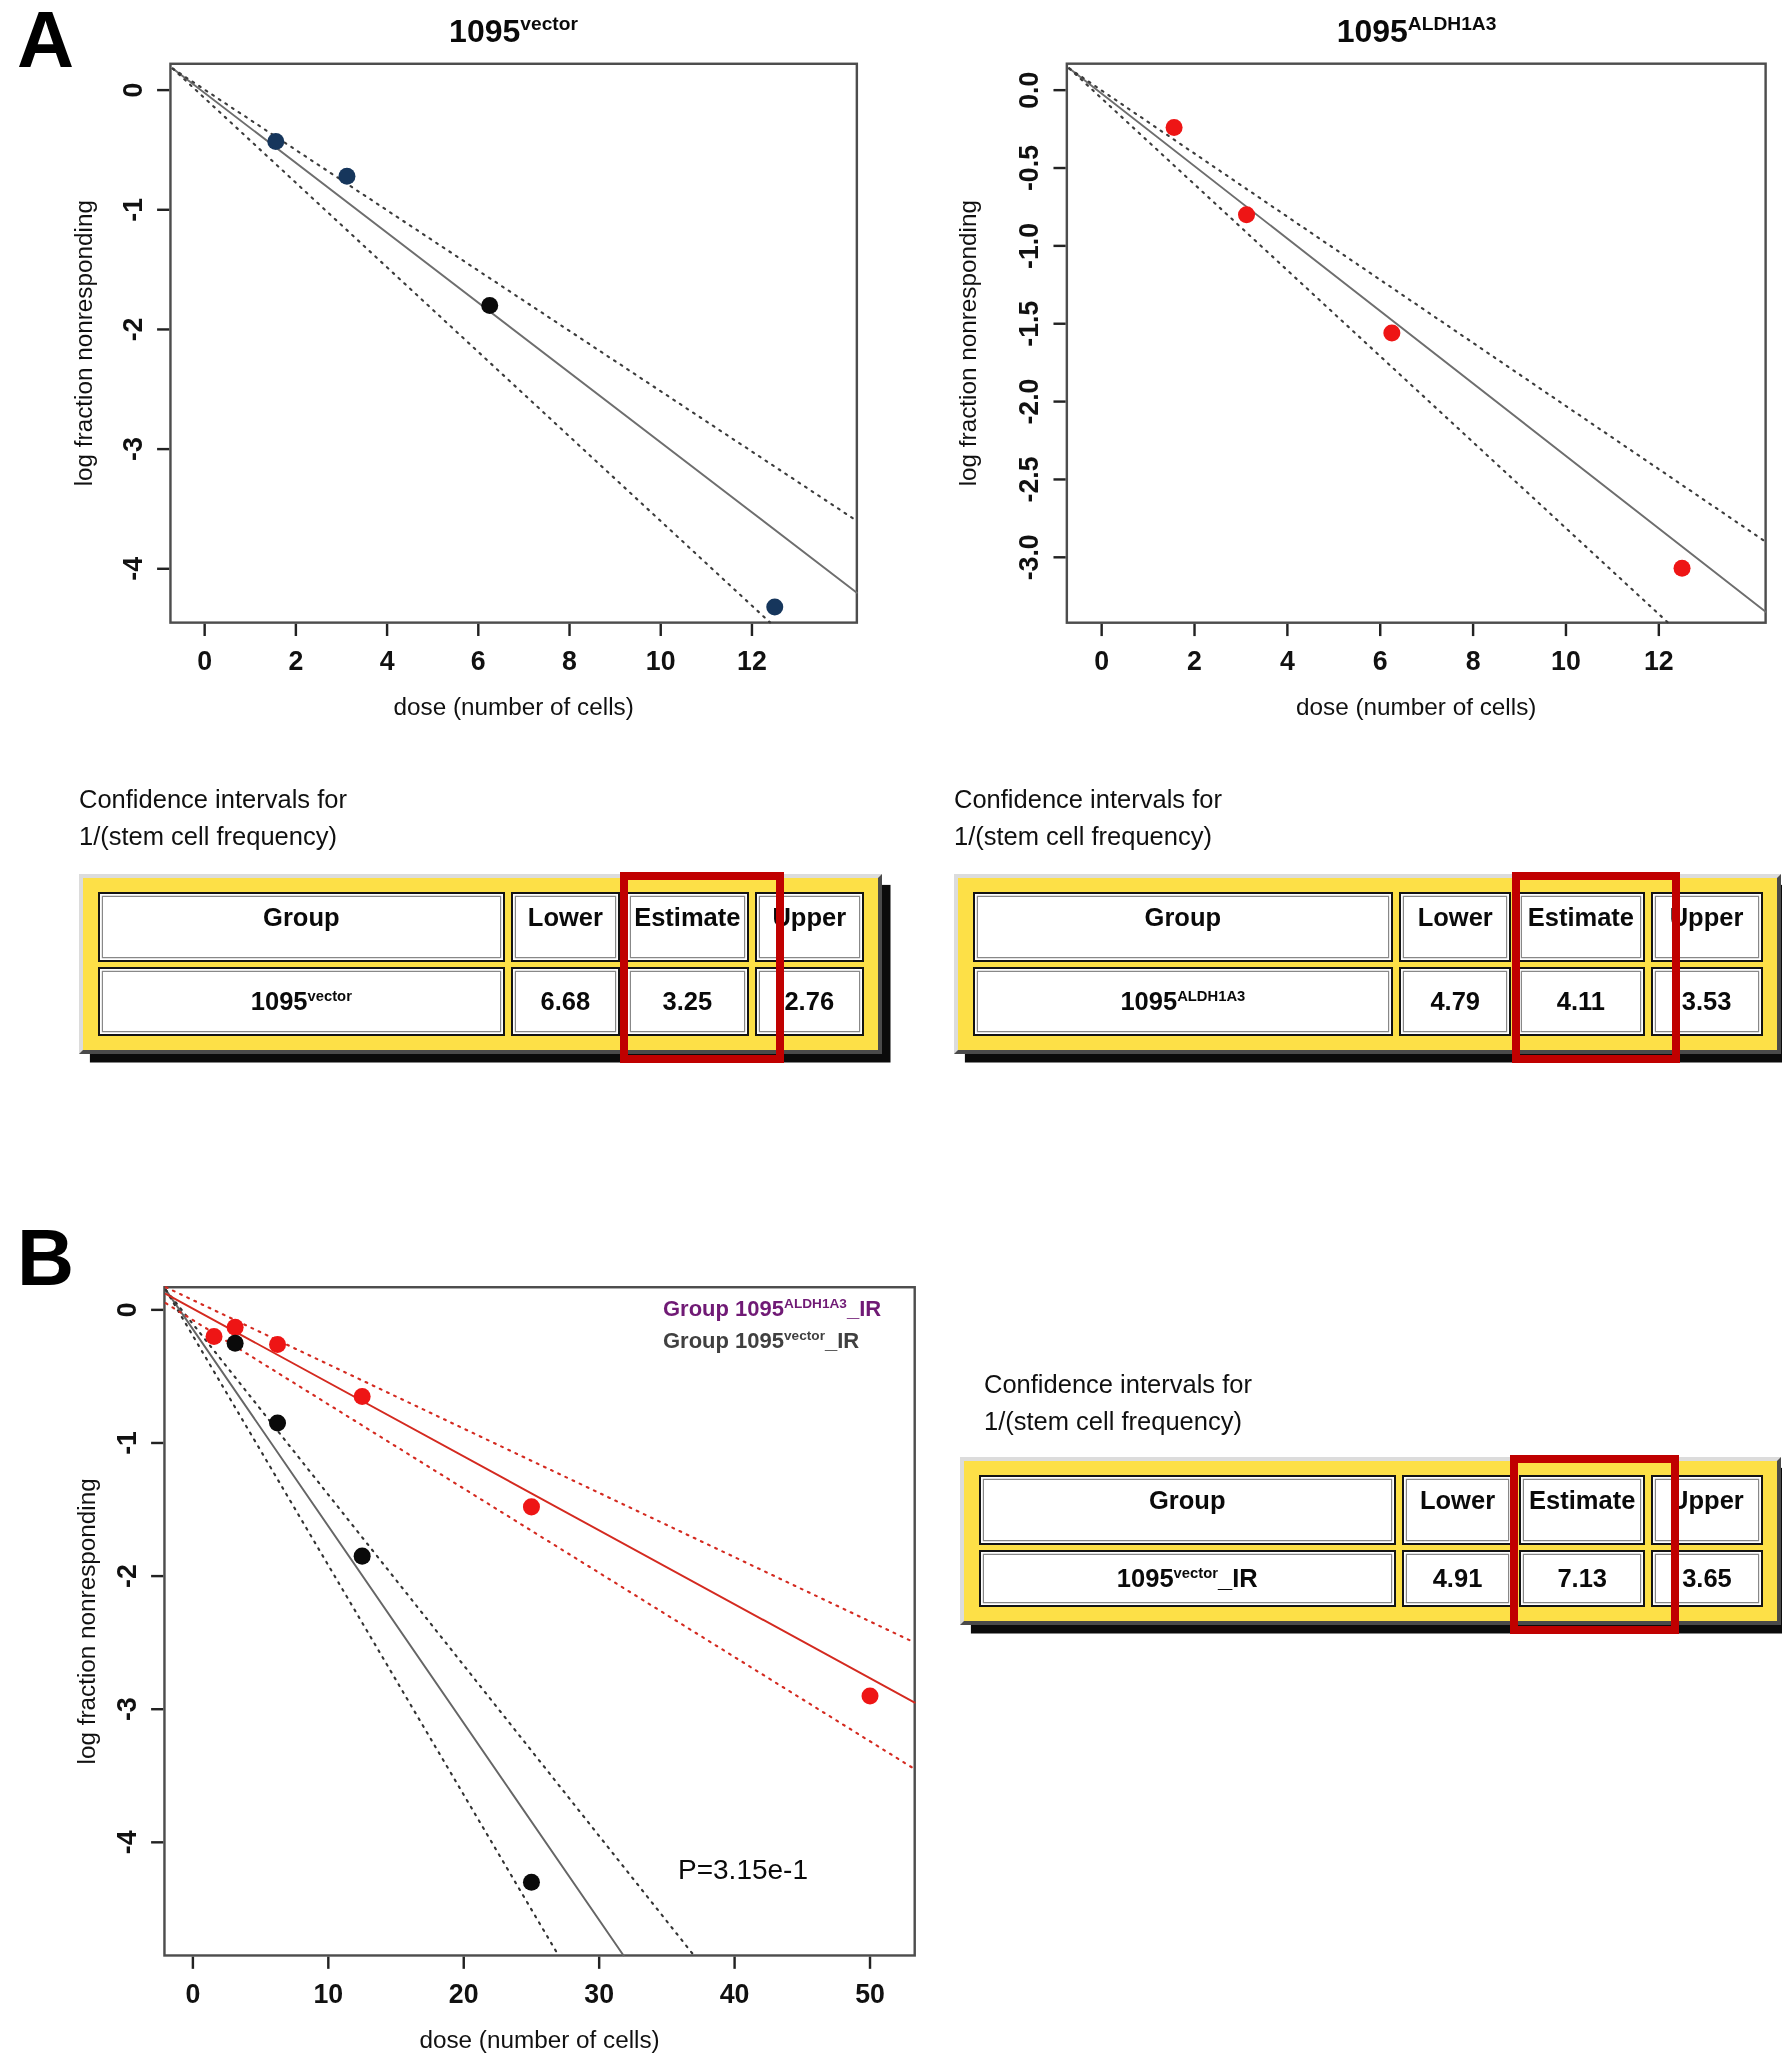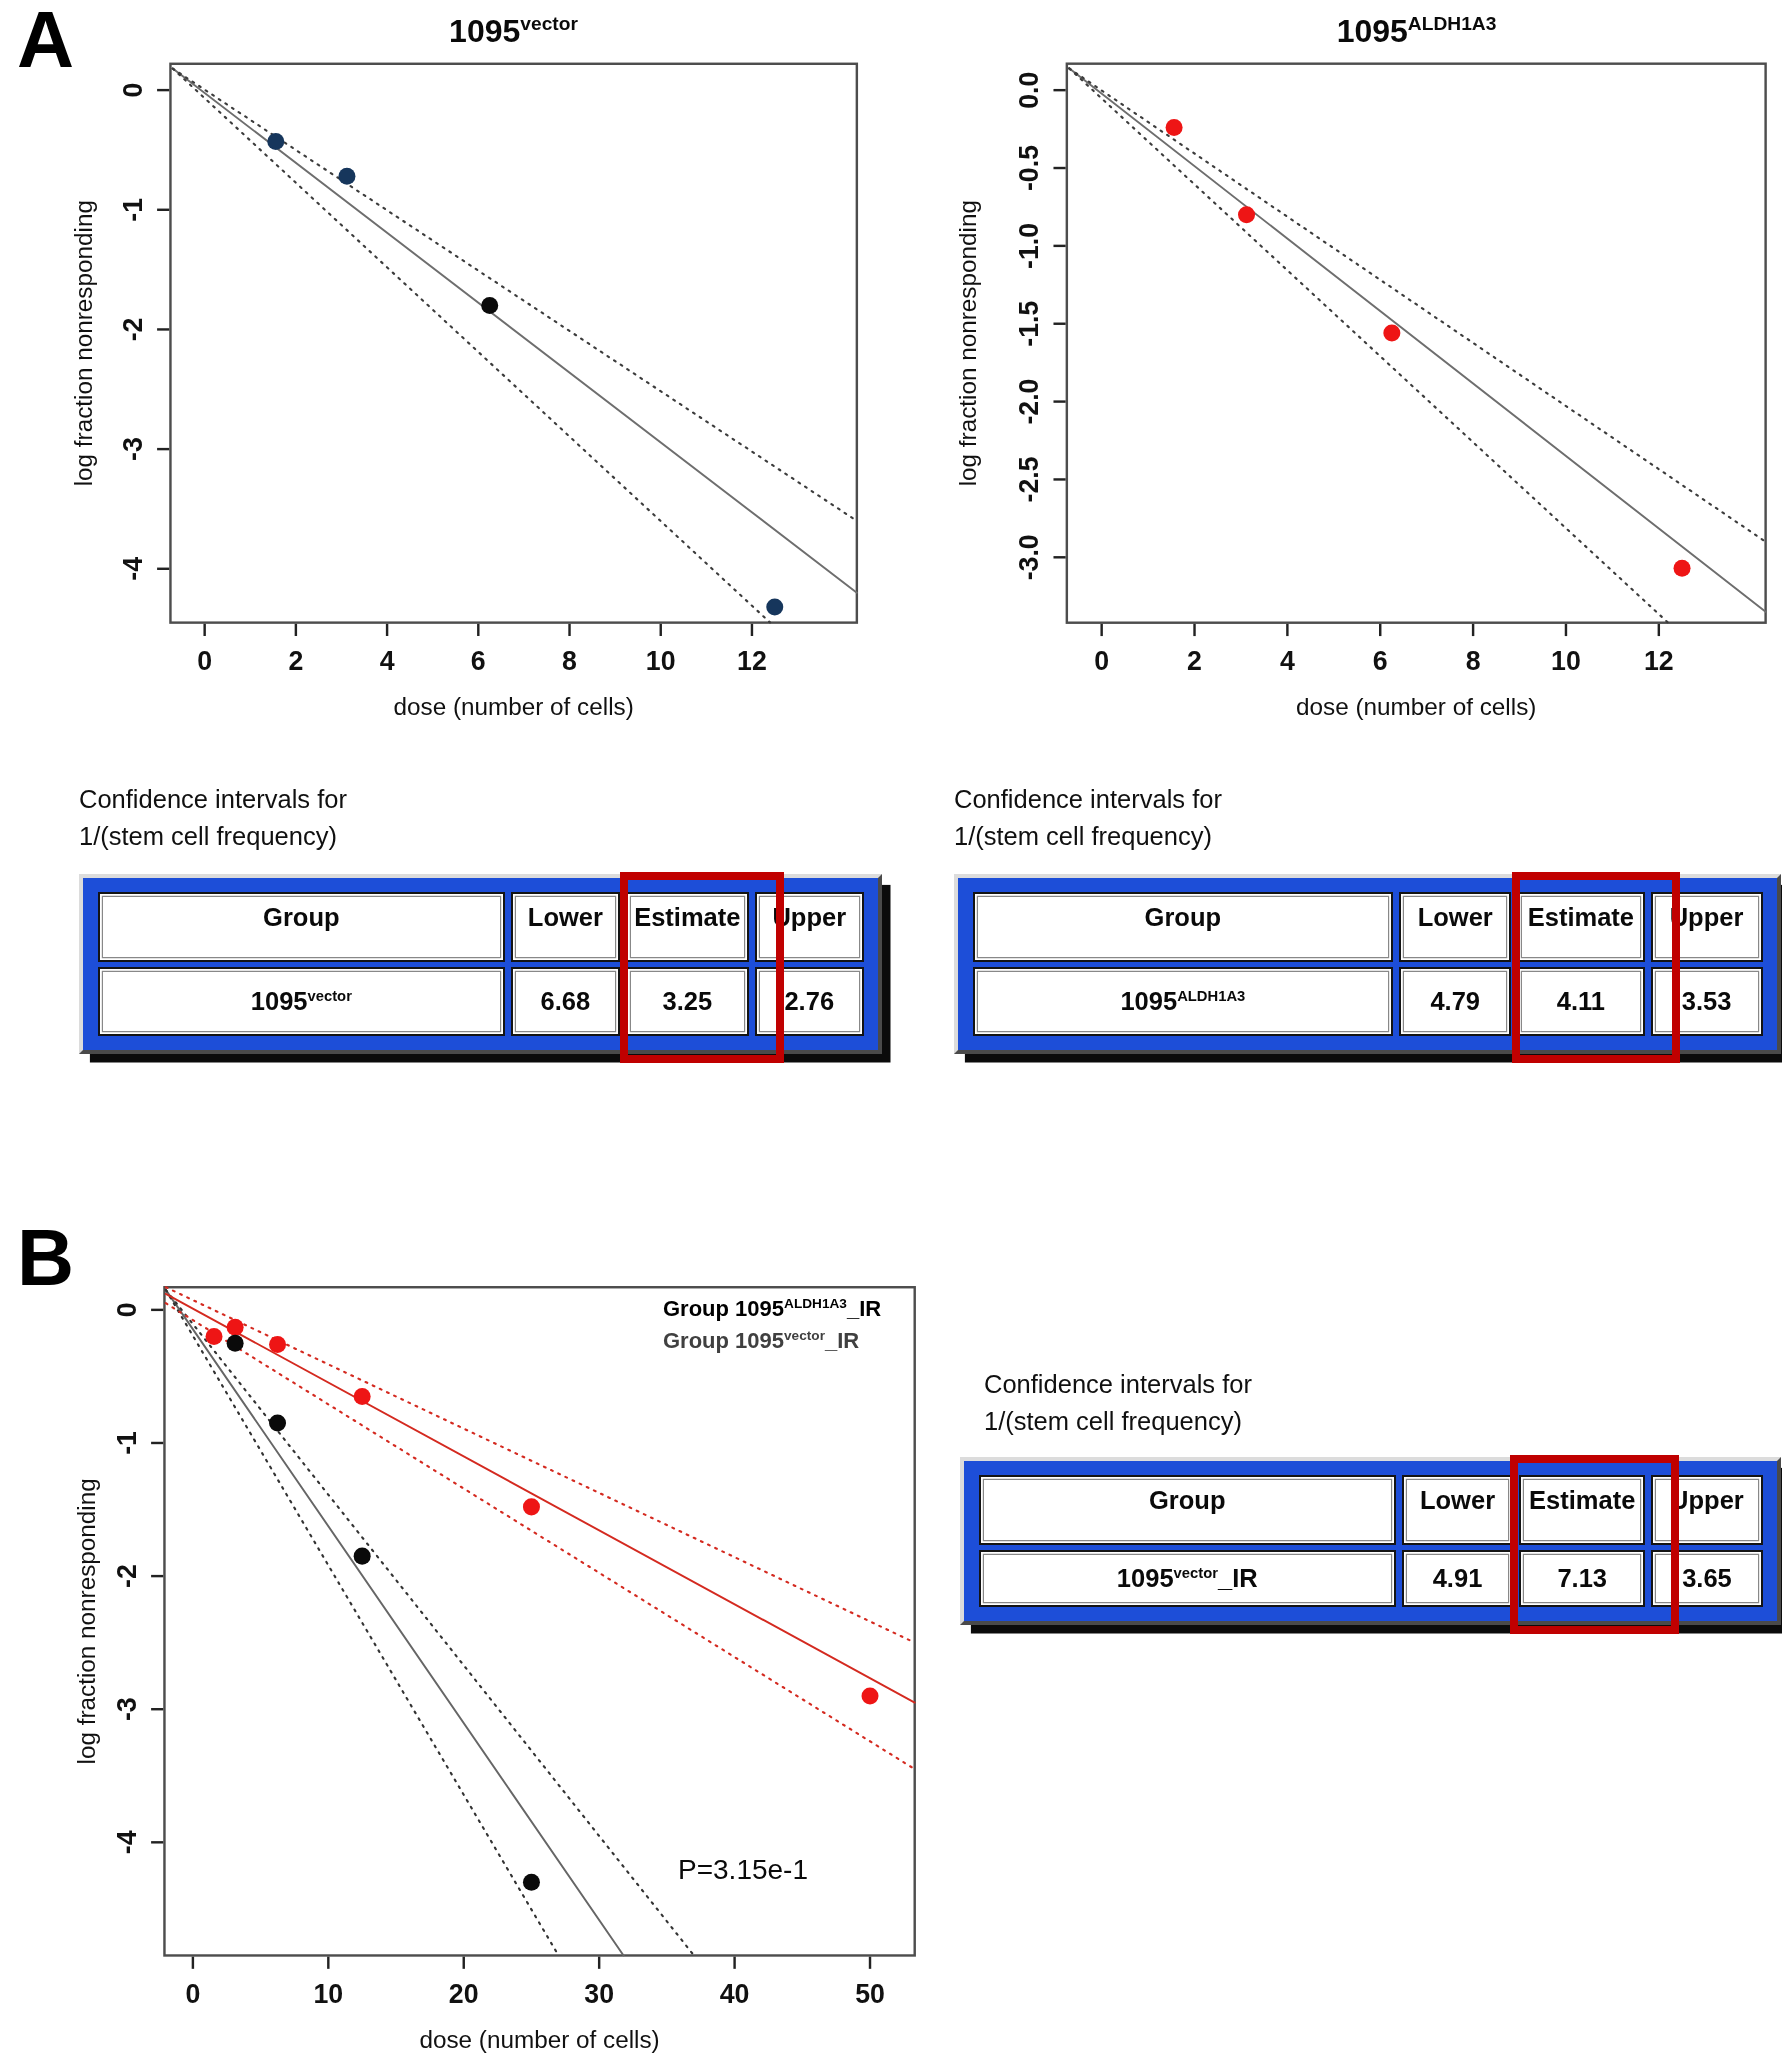--- a/index.html
+++ b/index.html
@@ -8,21 +8,21 @@
   .panel-letter{position:absolute;font-size:79px;font-weight:800;color:#000;line-height:1;}
   .plot-wrap{position:absolute;}
   .plot-title{position:absolute;text-align:center;font-size:32px;font-weight:bold;color:#0a0a0a;}
   .plot-title sup{font-size:60%;font-weight:bold;}
   svg text.tick-label{font-family:"Liberation Sans",sans-serif;font-size:44px;font-weight:bold;fill:#111;}
   svg text.axis-label{font-family:"Liberation Sans",sans-serif;font-size:40px;font-weight:500;fill:#111;}
   .legend{position:absolute;line-height:1.45;font-size:22px;font-weight:bold;white-space:nowrap;}
   .legend sup{font-size:62%;}
   .annotation{position:absolute;font-size:28px;font-weight:400;color:#0a0a0a;white-space:nowrap;}
   .caption{position:absolute;text-align:left;font-size:25.5px;font-weight:400;color:#101010;line-height:1.45;}
-  .tbl3d{position:absolute;background:#1d4ed8;padding:8.5px;
+  .tbl3d{position:absolute;background:#fde047;padding:8.5px;
          border-top:4.3px solid #dcdcdc;border-left:4.3px solid #dcdcdc;
          border-right:4.3px solid #4a4a4a;border-bottom:4.3px solid #4a4a4a;
          box-shadow:9.7px 9.7px 0 -1.2px #0b0b0b;}
   .ci-table{width:100%;border-collapse:separate;border-spacing:6px 5.5px;}
   .ci-table th,.ci-table td{background:#fff;border:2.4px solid #141414;text-align:center;
          font-size:25.5px;font-weight:bold;color:#0a0a0a;
          box-shadow:inset 0 0 0 1.8px #fff,inset 0 0 0 3px #888;}
   .ci-table th{padding:9.7px 3.6px 28px 3.6px;vertical-align:top;}
   .ci-table td{padding:18px 3.6px;}
   .tbl-b .ci-table td{padding:12px 3.6px;}
@@ -235,21 +235,21 @@
         <circle cx="366.1416967509025" cy="152.22310756972115" r="14" fill="#ee1515" clip-path="url(#clip2)"></circle>
         <circle cx="505.4693140794224" cy="237.68127490039842" r="14" fill="#ee1515" clip-path="url(#clip2)"></circle>
         <circle cx="784.1245487364621" cy="419.55378486055776" r="14" fill="#ee1515" clip-path="url(#clip2)"></circle>
         <circle cx="1341.4350180505417" cy="730.7091633466135" r="14" fill="#ee1515" clip-path="url(#clip2)"></circle>
         <circle cx="296.3664259927798" cy="150.03187250996018" r="14" fill="#0a0a0a" clip-path="url(#clip2)"></circle>
         <circle cx="366.1416967509025" cy="281.50597609561754" r="14" fill="#0a0a0a" clip-path="url(#clip2)"></circle>
         <circle cx="505.4693140794224" cy="500.6294820717132" r="14" fill="#0a0a0a" clip-path="url(#clip2)"></circle>
         <circle cx="784.1245487364621" cy="1037.4820717131474" r="14" fill="#0a0a0a" clip-path="url(#clip2)"></circle>
       </svg>
     <div class="legend" style="left:608px;top:41px;">
-      <div style="color: #000000;"><span>Group 1095</span><sup>ALDH1A3</sup><span>_IR</span></div>
+      <div style="color: #701a75;"><span>Group 1095</span><sup>ALDH1A3</sup><span>_IR</span></div>
       <div style="color: #404040;"><span>Group 1095</span><sup>vector</sup><span>_IR</span></div>
     </div>
     <div class="annotation" style="left:623px;top:602px;">P=3.15e-1</div>
   </div>
 
   <div class="caption" style="left:984px;top:1366px;width:747px;">
     <div>Confidence intervals for</div>
     <div>1/(stem cell frequency)</div>
   </div>
   <div class="tbl3d tbl-b" style="left:960px;top:1457px;width:796px;">

